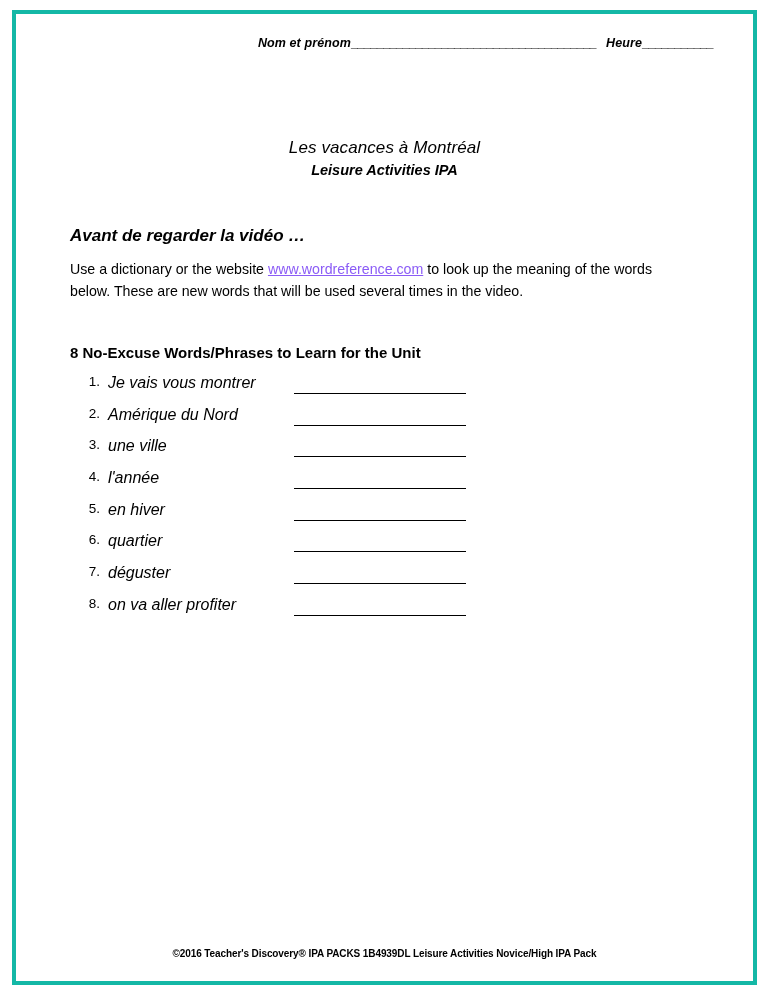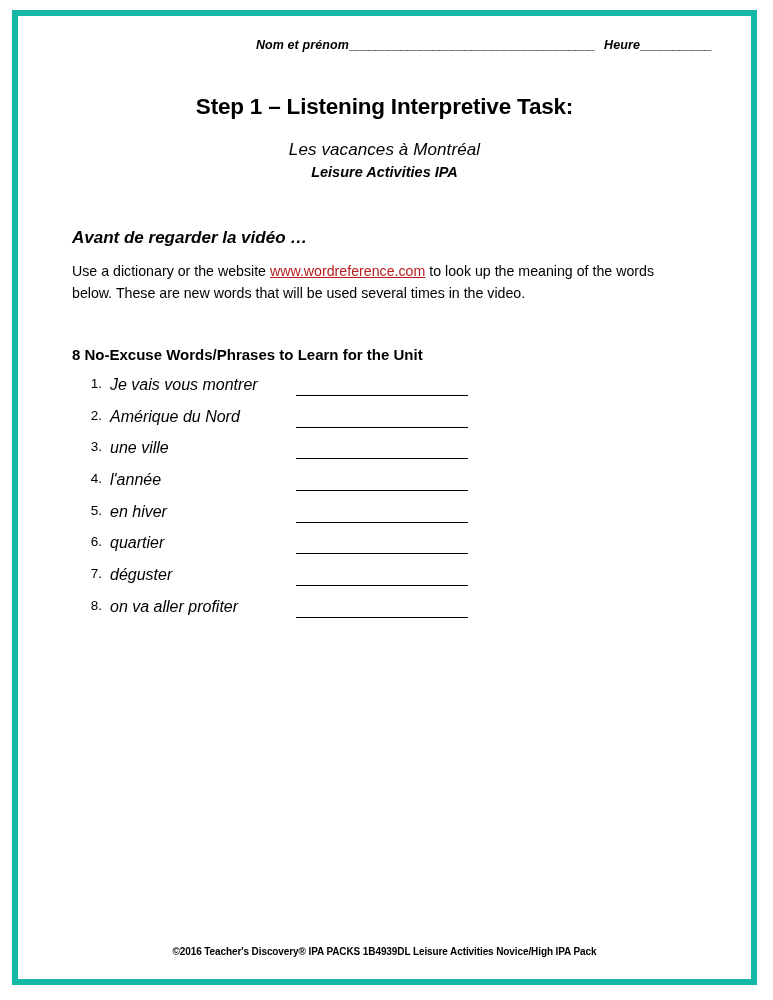--- a/index.html
+++ b/index.html
@@ -15,21 +15,21 @@
     position: relative;
     overflow: hidden;
   }
   .page {
     position: absolute;
     left: 12px;
     top: 10px;
     width: 745px;
     height: 975px;
     background: #ffffff;
-    border: 6px solid #14b8a6;
+    border: 4px solid #14b8a6;
     box-sizing: border-box;
   }
   .content {
     position: absolute;
     left: 0;
     top: 0;
     right: 0;
     bottom: 0;
     padding: 0;
   }
@@ -98,21 +98,21 @@
   }
   .instructions {
     position: absolute;
     top: 244px;
     left: 54px;
     width: 600px;
     font-size: 14.2px;
     line-height: 1.55;
   }
   .instructions a {
-    color: #b91c1c;
+    color: #8b5cf6;
     text-decoration: underline;
   }
 
   .list-head {
     position: absolute;
     top: 330px;
     left: 54px;
     font-size: 15px;
     font-weight: bold;
   }
@@ -165,21 +165,20 @@
 </head>
 <body>
 
 <div class="page">
   <div class="content">
 
     <div class="name-line">
       <span>Nom et prénom</span><span class="blank">______________________________________</span><span class="gap"></span><span>Heure</span><span class="blank">___________</span>
     </div>
 
-    <div class="title-main">Step 1 – Listening Interpretive Task:</div>
     <div class="title-sub">Les vacances à Montréal</div>
     <div class="title-third">Leisure Activities IPA</div>
 
     <div class="section-head">Avant de regarder la vidéo …</div>
 
     <div class="instructions">
       <span>Use a dictionary or the website </span><a href="#">www.wordreference.com</a><span> to look up the meaning of the words below. These are new words that will be used several times in the video.</span>
     </div>
 
     <div class="list-head">8 No-Excuse Words/Phrases to Learn for the Unit</div>

